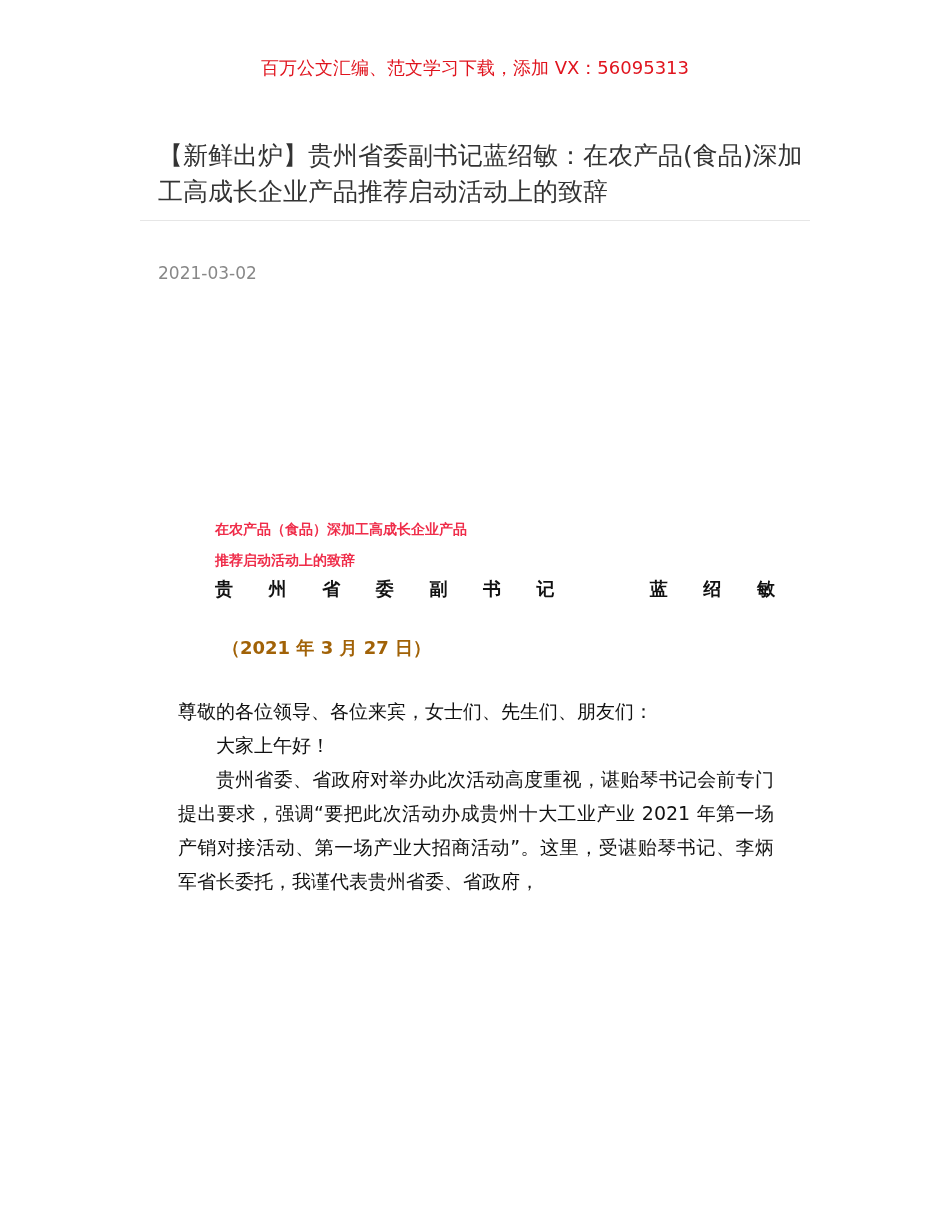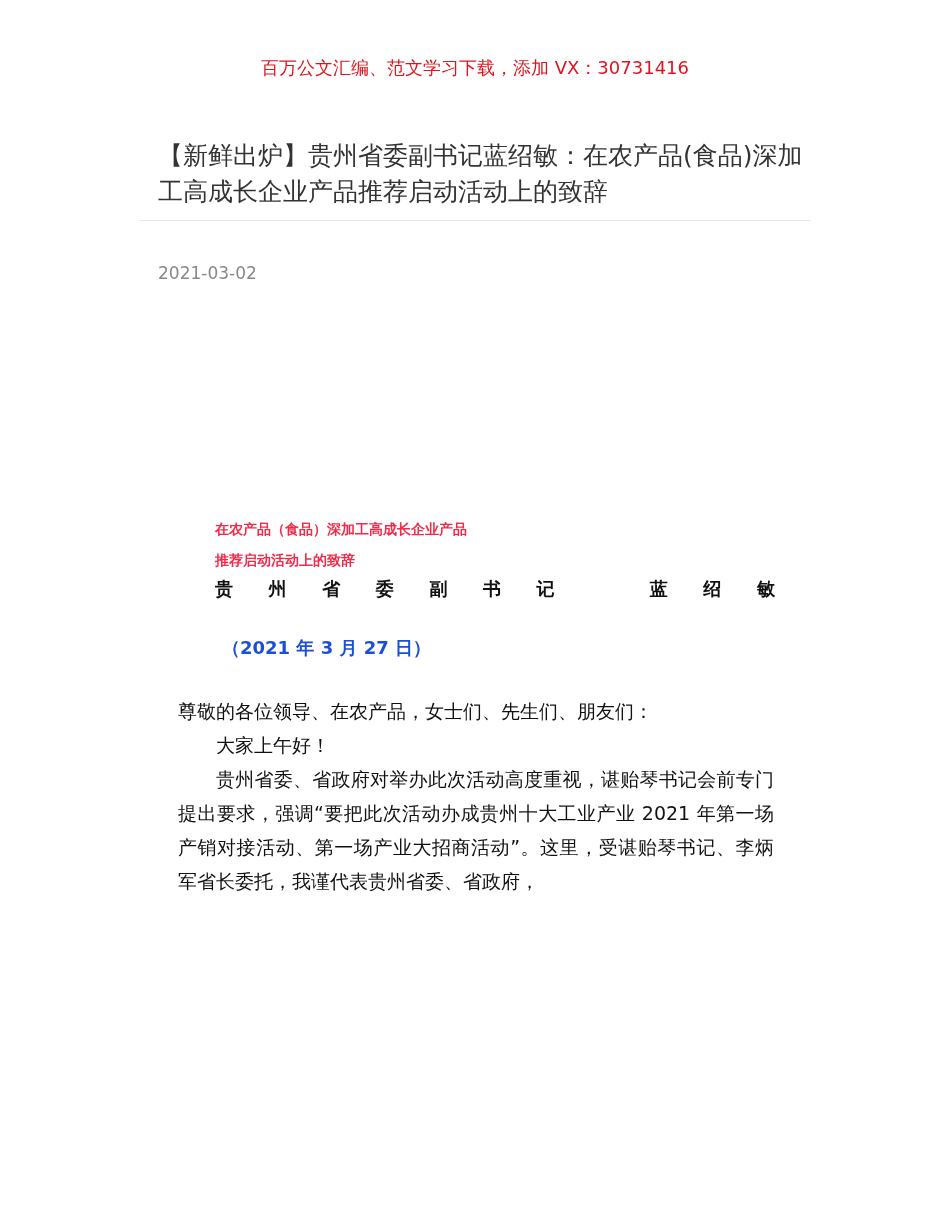--- a/index.html
+++ b/index.html
@@ -71,42 +71,42 @@
     font-weight: bold;
     color: #111111;
   }
   .speaker-line .gap { width: 24px; }
   .speech-date {
     position: absolute;
     top: 636px;
     left: 222px;
     font-size: 18px;
     font-weight: bold;
-    color: #1d4ed8;
+    color: #a16207;
   }
   .body-text {
     position: absolute;
     top: 694px;
     left: 178px;
     width: 596px;
     font-size: 19px;
     line-height: 34px;
     color: #111111;
   }
   .body-text p {
     margin: 0;
     text-align: justify;
   }
   .body-text p.indent { text-indent: 38px; }
   .body-text b { font-weight: bold; }
 </style>
 </head>
 <body>
 
-<div class="banner">百万公文汇编、范文学习下载，添加 VX：30731416</div>
+<div class="banner">百万公文汇编、范文学习下载，添加 VX：56095313</div>
 
 <h1 class="article-title">【新鲜出炉】贵州省委副书记蓝绍敏：在农产品(食品)深加工高成长企业产品推荐启动活动上的致辞</h1>
 
 <div class="divider"></div>
 
 <div class="pub-date">2021-03-02</div>
 
 <div class="speech-title">
   <div>在农产品（食品）深加工高成长企业产品</div>
   <div>推荐启动活动上的致辞</div>
@@ -122,16 +122,16 @@
   <span>记</span>
   <span class="gap"></span>
   <span>蓝</span>
   <span>绍</span>
   <span>敏</span>
 </div>
 
 <div class="speech-date">（2021 年 3 月 27 日）</div>
 
 <div class="body-text">
-  <p>尊敬的各位领导、在农产品，女士们、先生们、朋友们：</p>
+  <p>尊敬的各位领导、各位来宾，女士们、先生们、朋友们：</p>
   <p class="indent">大家上午好！</p>
   <p class="indent">贵州省委、省政府对举办此次活动高度重视，谌贻琴书记会前专门提出要求，强调“要把此次活动办成贵州十大工业产业 2021 年第一场产销对接活动、第一场产业大招商活动”。这里，受谌贻琴书记、李炳军省长委托，我谨代表贵州省委、省政府，</p>
 </div>
 
 </body></html>

